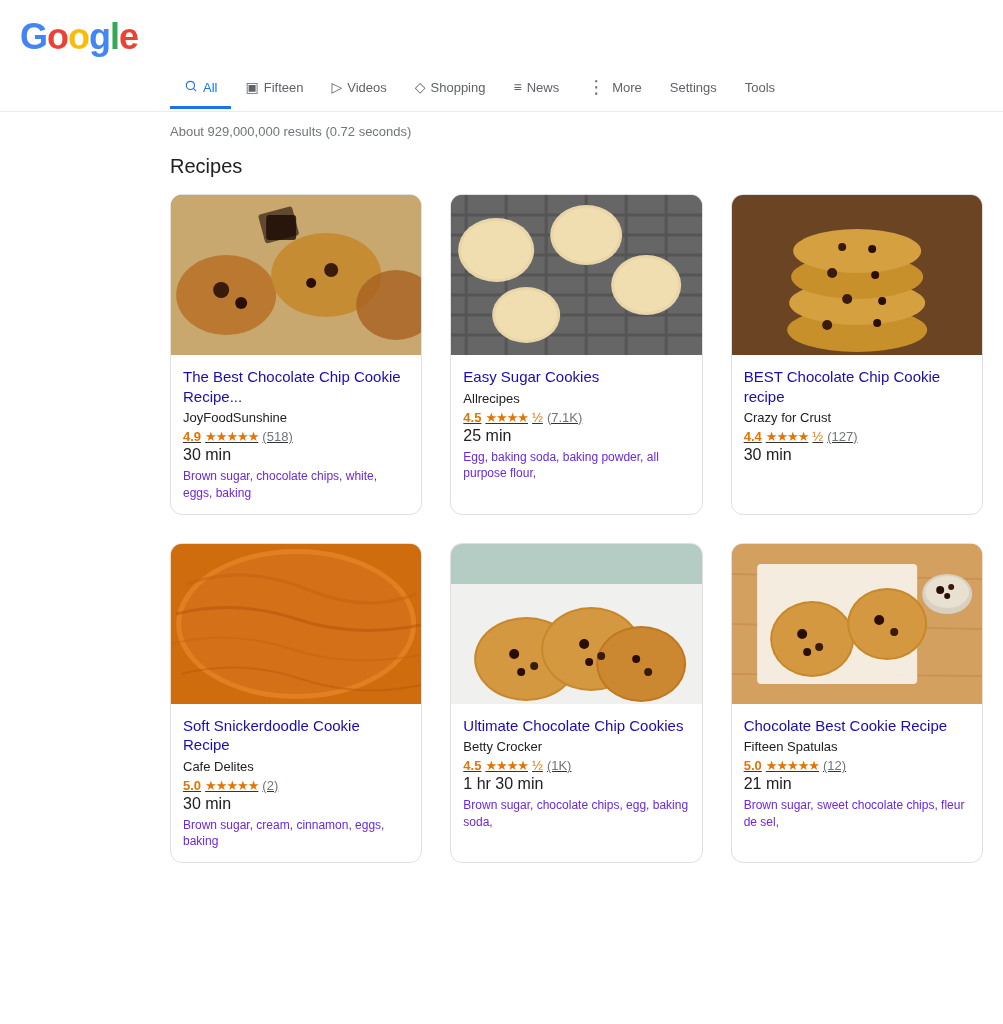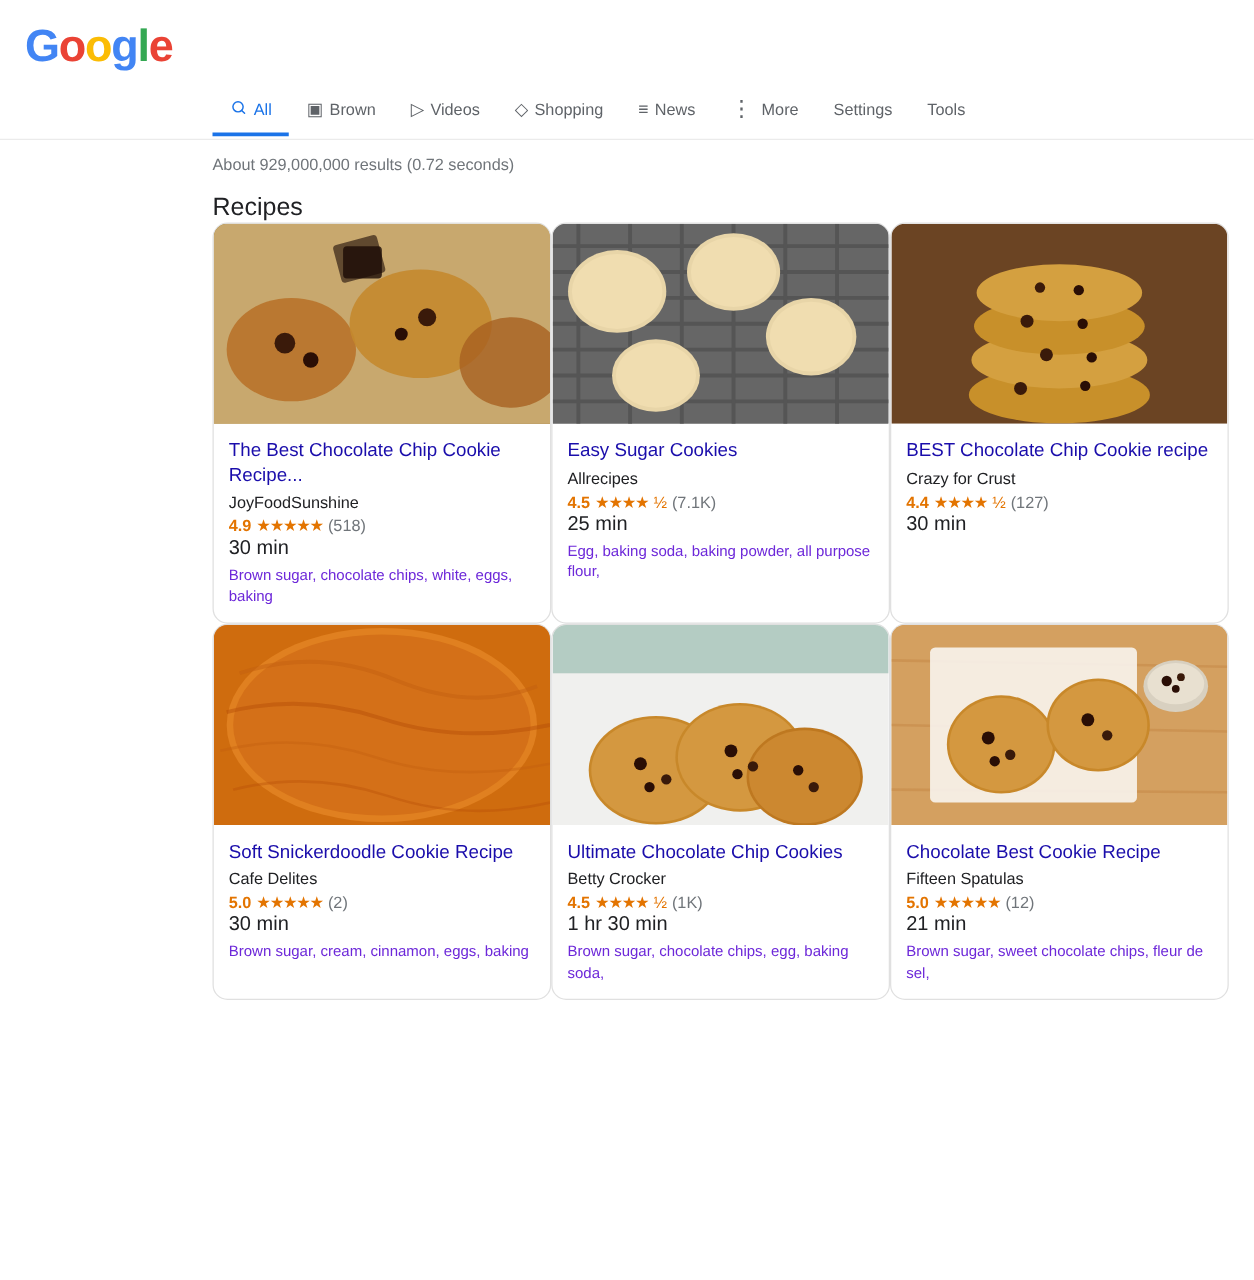--- a/index.html
+++ b/index.html
@@ -99,27 +99,28 @@
     }
 
     
     .recipes-section {
       padding: 8px 20px 20px 170px;
     }
     .recipes-title {
       font-size: 20px;
       font-weight: normal;
       color: #202124;
+      margin-bottom: 16px;
     }
 
     
     .recipe-grid {
       display: grid;
       grid-template-columns: repeat(3, 1fr);
-      gap: 0;
+      gap: 28px;
     }
     .recipe-card {
       border: 1px solid #e0e0e0;
       border-radius: 12px;
       overflow: hidden;
       cursor: pointer;
       background: #fff;
       transition: box-shadow 0.2s;
     }
     .recipe-image-placeholder {
@@ -144,20 +145,21 @@
       font-size: 13px;
       color: #202124;
       margin-bottom: 4px;
     }
     .recipe-rating {
       display: flex;
       align-items: flex-end;
       gap: 4px;
       margin-bottom: 2px;
       font-size: 13px;
+      text-decoration: underline;
     }
     .rating-num {
       color: #e37400;
       font-weight: bold;
     }
     .stars {
       color: #e37400;
       font-size: 13px;
       letter-spacing: -1px;
     }
@@ -207,21 +209,21 @@
     <span class="nav-icon">
       <svg width="14" height="14" viewBox="0 0 24 24" fill="none">
         <circle cx="11" cy="11" r="7" stroke="#1a73e8" stroke-width="2"></circle>
         <line x1="16" y1="16" x2="20" y2="20" stroke="#1a73e8" stroke-width="2" stroke-linecap="round"></line>
       </svg>
     </span>
     <span>All</span>
   </a>
   <a class="nav-item">
     <span class="nav-icon">▣</span>
-    <span>Brown</span>
+    <span>Fifteen</span>
   </a>
   <a class="nav-item">
     <span class="nav-icon">▷</span>
     <span>Videos</span>
   </a>
   <a class="nav-item">
     <span class="nav-icon">◇</span>
     <span>Shopping</span>
   </a>
   <a class="nav-item">

